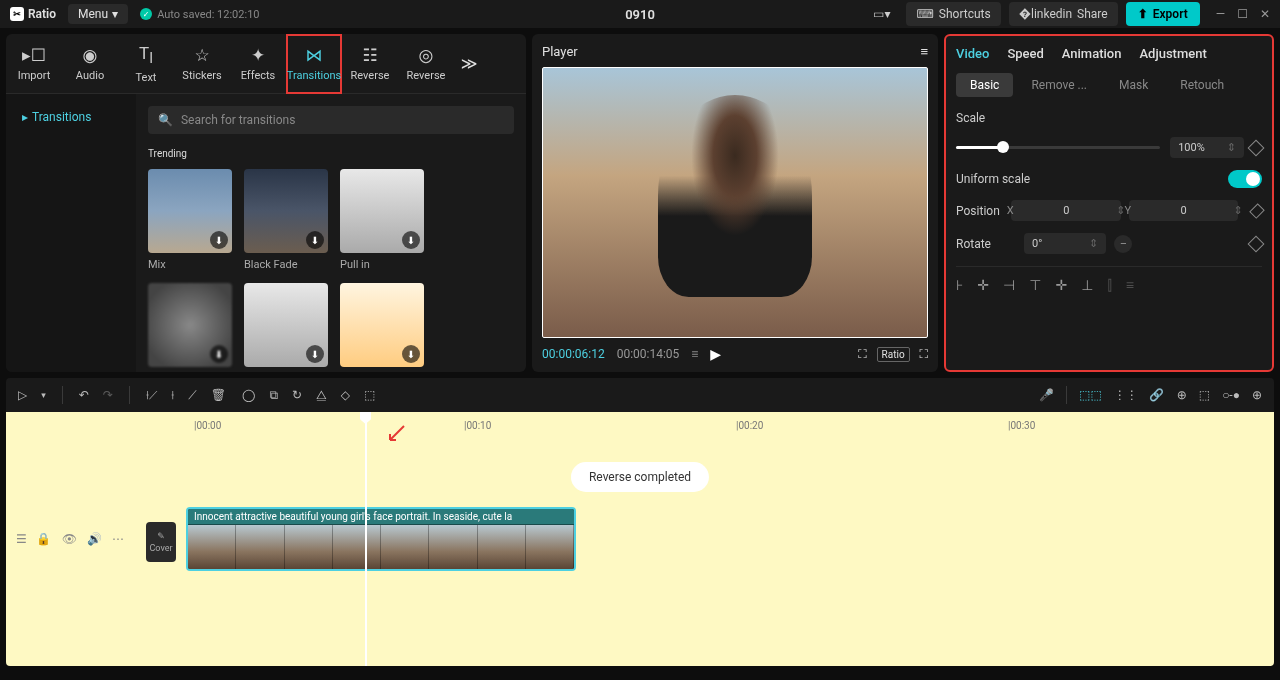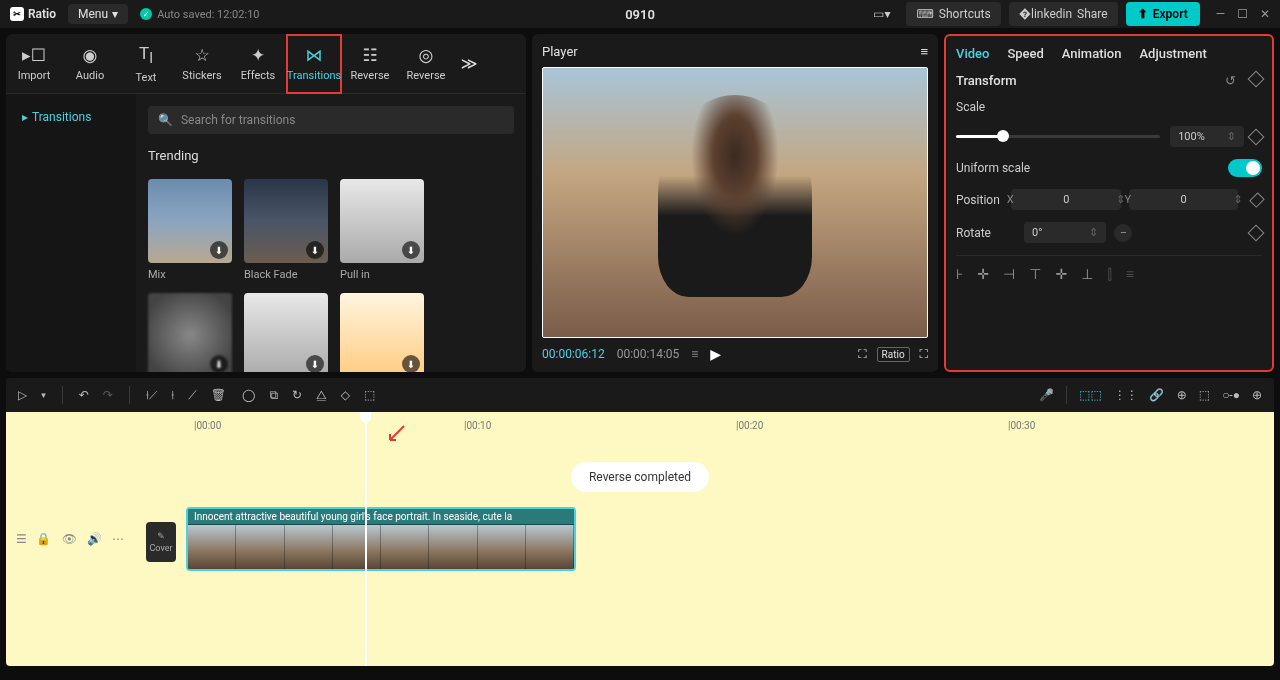--- a/index.html
+++ b/index.html
@@ -22,21 +22,21 @@
 .tab{display:flex;flex-direction:column;align-items:center;justify-content:center;width:56px;height:60px;cursor:pointer;gap:4px;color:#ccc;font-size:11px}
 .tab.active{color:#4dd0e1}
 .tab.highlighted{border:2px solid #e53935}
 .tab-icon{font-size:17px}
 .more-tabs{width:30px;display:flex;align-items:center;justify-content:center;font-size:16px;cursor:pointer}
 .left-body{display:flex;flex:1;overflow:hidden}
 .side-nav{width:130px;background:#151515;padding:10px 8px}
 .side-item{padding:6px 8px;color:#4dd0e1;font-size:12px;display:flex;align-items:center;gap:4px}
 .content-area{flex:1;padding:12px;overflow:auto}
 .search-box{background:#2a2a2a;border-radius:4px;padding:7px 10px;display:flex;align-items:center;gap:8px;color:#888;margin-bottom:14px}
-.section-title{font-size:13px;margin-bottom:16px;color:#ddd}
+.section-title{font-size:10px;margin-bottom:10px;color:#ddd}
 .thumbs{display:flex;flex-wrap:wrap;gap:12px}
 .thumb-item{width:84px}
 .thumb{width:84px;height:84px;background:linear-gradient(180deg,#6b8cae 0%,#8ba5c0 50%,#b8a890 100%);border-radius:4px;position:relative;margin-bottom:5px}
 .thumb.dark{background:linear-gradient(180deg,#2a3547 0%,#4a5568 50%,#6b5d4f 100%)}
 .thumb.blur{background:radial-gradient(circle,#888 0%,#444 80%);filter:blur(1px)}
 .thumb.warm{background:linear-gradient(180deg,#fff5e0 0%,#ffcc80 100%)}
 .thumb.light{background:linear-gradient(180deg,#e8e8e8 0%,#aaa 100%)}
 .dl-icon{position:absolute;bottom:4px;right:4px;width:18px;height:18px;background:rgba(0,0,0,.6);border-radius:50%;display:flex;align-items:center;justify-content:center;font-size:10px;color:#fff}
 .thumb-label{font-size:11px;color:#aaa}
 .center-panel{flex:1;background:#1a1a1a;border-radius:6px;display:flex;flex-direction:column;padding:10px}
@@ -237,26 +237,25 @@
     </div>
   </div>
 
   <div class="right-panel">
     <div class="r-tabs">
       <span class="r-tab active">Video</span>
       <span class="r-tab">Speed</span>
       <span class="r-tab">Animation</span>
       <span class="r-tab">Adjustment</span>
     </div>
-    <div class="section-head">
-      <span>Transform</span>
-      <div class="head-icons">
-          <span>↺</span>
-          <span class="diamond"></span>
-        </div>
+    <div class="r-subtabs">
+      <span class="r-subtab active">Basic</span>
+      <span class="r-subtab">Remove ...</span>
+      <span class="r-subtab">Mask</span>
+      <span class="r-subtab">Retouch</span>
     </div>
     <div class="prop-row">
       <span class="prop-label">Scale</span>
     </div>
     <div class="prop-row">
       <div class="slider">
           <div class="slider-fill"></div>
           <div class="slider-thumb"></div>
         </div>
       <div class="value-box">

